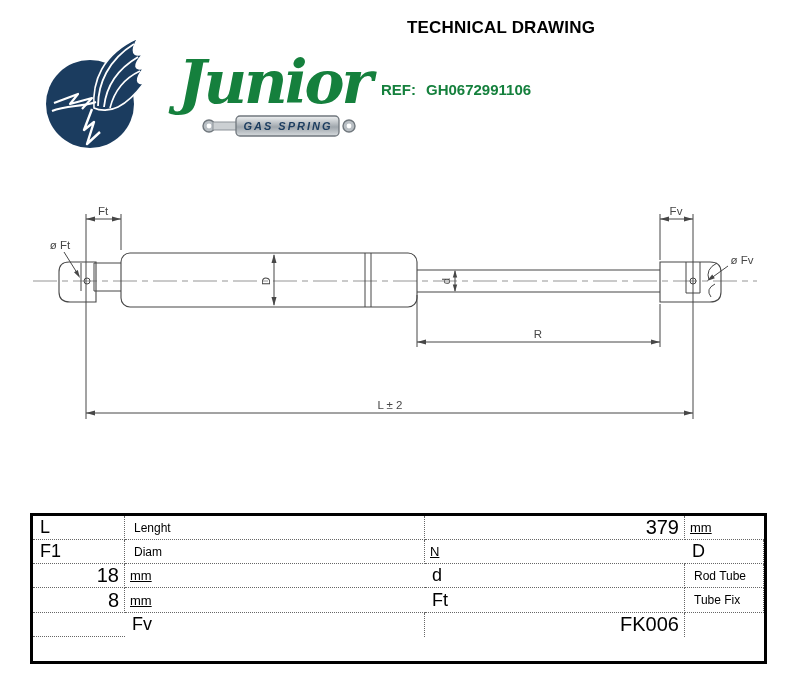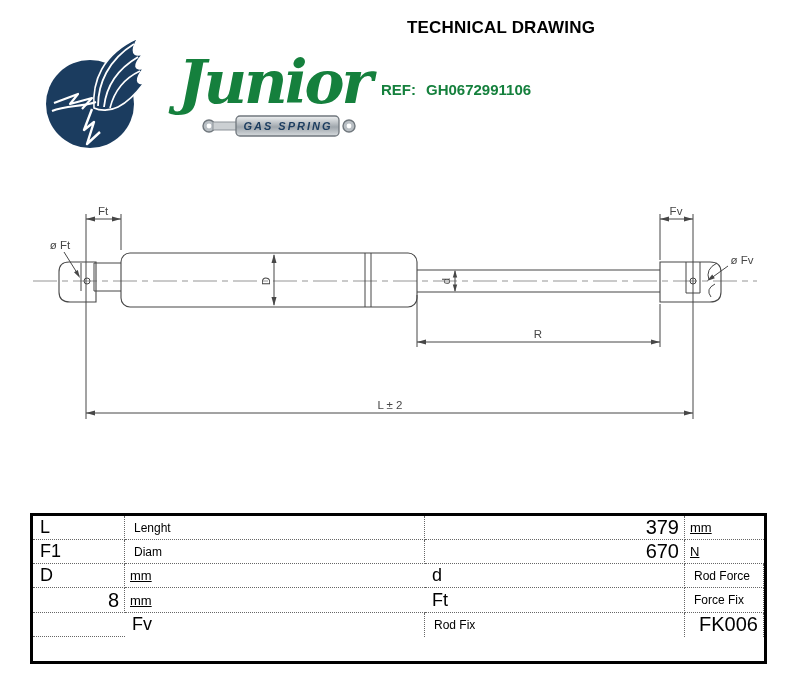--- a/index.html
+++ b/index.html
@@ -197,34 +197,33 @@
 
   <div id="spec-table">
 
     <div class="cell c1 sym">L</div>
     <div class="cell c2 nam">Lenght</div>
     <div class="cell c3 val">379</div>
     <div class="cell c4 unit">mm</div>
 
     <div class="cell c1 sym">F1</div>
     <div class="cell c2 nam">Diam</div>
-    <div class="cell c3 val">670</div>
     <div class="cell c4 unit">N</div>
 
     <div class="cell c1 sym">D</div>
+    <div class="cell c3 val">18</div>
     <div class="cell c4 unit">mm</div>
 
     <div class="cell c1 sym">d</div>
-    <div class="cell c2 nam">Rod Force</div>
+    <div class="cell c2 nam">Rod Tube</div>
     <div class="cell c3 val">8</div>
     <div class="cell c4 unit">mm</div>
 
     <div class="cell c1 sym">Ft</div>
-    <div class="cell c2 nam">Force Fix</div>
+    <div class="cell c2 nam">Tube Fix</div>
     <div class="cell c4 unit"></div>
 
     <div class="cell c1 sym last-row">Fv</div>
-    <div class="cell c2 nam last-row">Rod Fix</div>
     <div class="cell c3 val last-row">FK006</div>
     <div class="cell c4 unit last-row"></div>
   </div>
 
 </div>
 
 </body></html>

